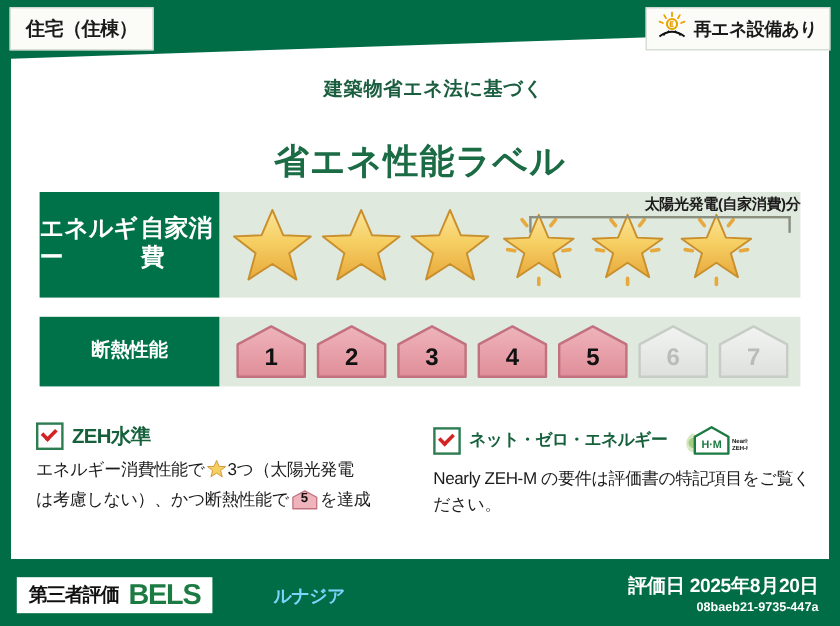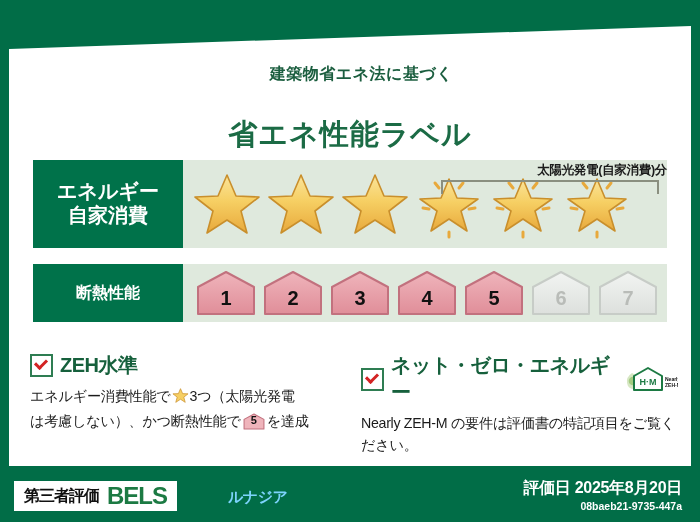--- a/index.html
+++ b/index.html
@@ -41,21 +41,21 @@
     position:absolute;top:84px;left:0;right:0;text-align:center;
     font-size:29px;font-weight:bold;color:#1b6b45;letter-spacing:1px;z-index:4;margin-top:31px;
   }
 
   
   .row{position:absolute;display:flex;align-items:stretch;z-index:4;}
   .row-energy{left:33px;right:33px;top:160px;height:88px;}
   .row-insul{left:33px;right:33px;top:264px;height:58px;}
   .row-head{
     width:150px;background:#00724a;color:#fff;
-    display:flex;flex-direction:column;align-items:center;justify-content:center;
+    display:flex;align-items:center;justify-content:center;
     font-weight:bold;letter-spacing:0px;line-height:1.18;
   }
   .row-energy .row-head{font-size:20px;}
   .row-insul .row-head{font-size:16px;}
   .row-body{flex:1;background:#dfe9dd;position:relative;display:flex;align-items:center;}
 
   
   .stars{display:flex;align-items:center;gap:2px;padding-left:8px;}
   .star-wrap{position:relative;width:72px;height:72px;}
   .star-wrap svg{position:absolute;left:0;top:0;}
@@ -88,22 +88,22 @@
   .note-head{display:flex;align-items:center;gap:7px;}
   .chk{
     width:19px;height:19px;border:2px solid #2e7d52;background:#fff;
     position:relative;flex:none;
   }
   .chk:after{
     content:"";position:absolute;left:3px;top:3px;width:9px;height:5px;
     border-left:3px solid #d32323;border-bottom:3px solid #d32323;
     transform:rotate(-45deg);
   }
-  .note-title{font-size:20px;font-weight:bold;color:#16603c;letter-spacing:-0.5px;}
-  .note-title.wide{font-size:20px;}
+  .note-title{font-size:17px;font-weight:bold;color:#16603c;letter-spacing:-0.5px;}
+  .note-title.wide{font-size:14px;}
   .note-body{
     margin-top:6px;font-size:14.2px;color:#1b1b1b;line-height:1.55;
     letter-spacing:-0.3px;
   }
   .inline-star{display:inline-block;vertical-align:-3px;margin:0 1px;}
   .inline-house{display:inline-block;vertical-align:-4px;margin:0 2px;position:relative;width:22px;height:17px;}
   .inline-house span{
     position:absolute;left:0;right:0;bottom:1px;text-align:center;
     font-size:11px;font-weight:bold;color:#111;z-index:2;
   }
@@ -125,21 +125,47 @@
   .foot-date{font-size:16px;font-weight:bold;letter-spacing:-0.3px;}
   .foot-id{font-size:10.5px;font-weight:bold;margin-top:1px;letter-spacing:0px;}
 </style>
 </head>
 <body>
 
 <div class="label-root">
 
   <div class="panel"></div>
 
-
+  <div class="top-tag">
+    <span>住宅（住棟）</span>
+  </div>
+
+  <div class="renew-badge">
+    <span>
+      <svg width="26" height="26" viewBox="0 0 26 26">
+        <g stroke="#e8a400" stroke-width="1.5" stroke-linecap="round">
+          <line x1="13" y1="1.5" x2="13" y2="4.5"></line>
+          <line x1="6.5" y1="3.6" x2="8" y2="6.2"></line>
+          <line x1="19.5" y1="3.6" x2="18" y2="6.2"></line>
+          <line x1="2.6" y1="9" x2="5.4" y2="10.2"></line>
+          <line x1="23.4" y1="9" x2="20.6" y2="10.2"></line>
+        </g>
+        <circle cx="13" cy="11" r="4.2" fill="none" stroke="#e8a400" stroke-width="1.8"></circle>
+        <path d="M11.6 9.2 h2.6 M11.6 11 h2.2 M11.6 12.8 h2.6 M11.6 9.2 v3.6" stroke="#e8a400" stroke-width="1.2" fill="none"></path>
+        <path d="M2.5 21.5 Q13 13.5 23.5 21.5" fill="none" stroke="#111" stroke-width="1.6"></path>
+        <g stroke="#111" stroke-width="1.1">
+          <line x1="6" y1="20.6" x2="7.6" y2="18.2"></line>
+          <line x1="9" y1="18.6" x2="10.4" y2="16.6"></line>
+          <line x1="15.6" y1="16.6" x2="17" y2="18.6"></line>
+          <line x1="18.4" y1="18.2" x2="20" y2="20.6"></line>
+        </g>
+      </svg>
+    </span>
+    <span class="rb-text">再エネ設備あり</span>
+  </div>
 
   <div class="title-sub">建築物省エネ法に基づく</div>
   <div class="title-main">省エネ性能ラベル</div>
 
   <div class="row row-energy">
     <div class="row-head">
       <span>エネルギー</span>
       <span>自家消費</span>
     </div>
     <div class="row-body">

